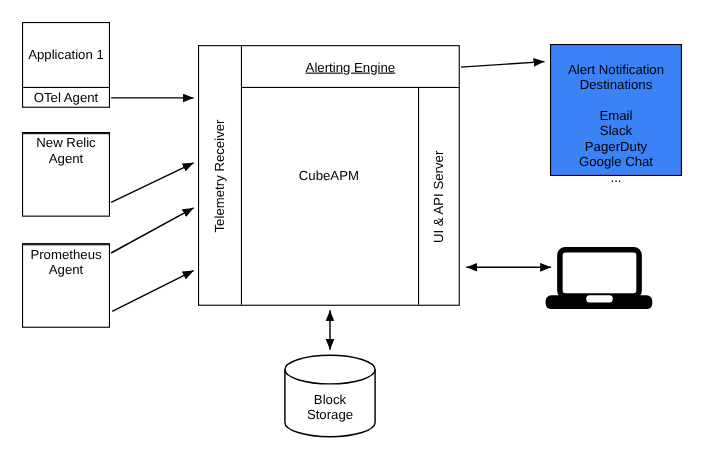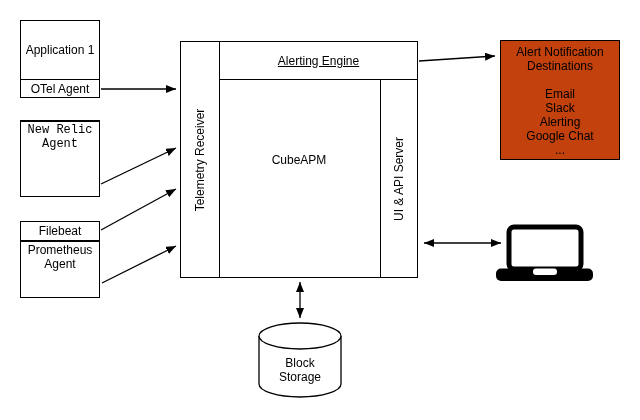--- a/index.html
+++ b/index.html
@@ -56,23 +56,23 @@
   }
   .center-label {
     position: absolute; left: 0; top: 0; right: 0; bottom: 0;
     display: flex; align-items: center; justify-content: center;
     pointer-events: none;
   }
   
   .alert-box {
     position: absolute;
     border: 1.5px solid #000000;
-    background: #c2410c;
+    background: #3b82f6;
     z-index: 2;
-    padding-top: 4px;
+    padding-top: 15px;
     text-align: center;
     line-height: 14px;
   }
   .gap { height: 14px; }
   
   .cyl-label {
     position: absolute;
     text-align: center;
     line-height: 14px;
     z-index: 3;
@@ -113,26 +113,25 @@
       <ellipse cx="300" cy="336" rx="41" ry="13" fill="#ffffff" stroke="#000000" stroke-width="1.3"></ellipse>
     </g>
   </svg>
 
   <div class="box" style="left:20px; top:20px; width:80px; height:78px;">
     <div class="cell grow">Application 1</div>
     <div class="cell bt" style="height:18px;">OTel Agent</div>
   </div>
 
   <div class="box" style="left:20px; top:120px; width:80px; height:77px;">
-    <div class="cell bt pre" style="height:30px;font-family:Liberation Mono, monospace;">New Relic
+    <div class="cell bt pre" style="height:30px;">New Relic
 Agent</div>
   </div>
 
   <div class="box" style="left:20px; top:221px; width:80px; height:77px;">
-    <div class="cell bb" style="height:19px;">Filebeat</div>
     <div class="cell bt pre" style="height:31px;">Prometheus
 Agent</div>
   </div>
 
   <div class="cube" style="left:180px; top:41px; width:238px; height:237px;">
     <div class="strip-left">
       <span class="vlabel">Telemetry Receiver</span>
     </div>
     <div class="strip-top">
       <span>Alerting Engine</span>
@@ -142,21 +141,21 @@
     </div>
     <div class="center-label">CubeAPM</div>
   </div>
 
   <div class="alert-box" style="left:500px; top:40px; width:120px; height:120px;">
     <div class="pre">Alert Notification
 Destinations</div>
     <div class="gap"></div>
     <div>Email</div>
     <div>Slack</div>
-    <div>Alerting</div>
+    <div>PagerDuty</div>
     <div>Google Chat</div>
     <div>...</div>
   </div>
 
   <div class="cyl-label pre" style="left:260px; top:356px; width:80px;">Block
 Storage</div>
 
 </div>
 
 </body></html>

